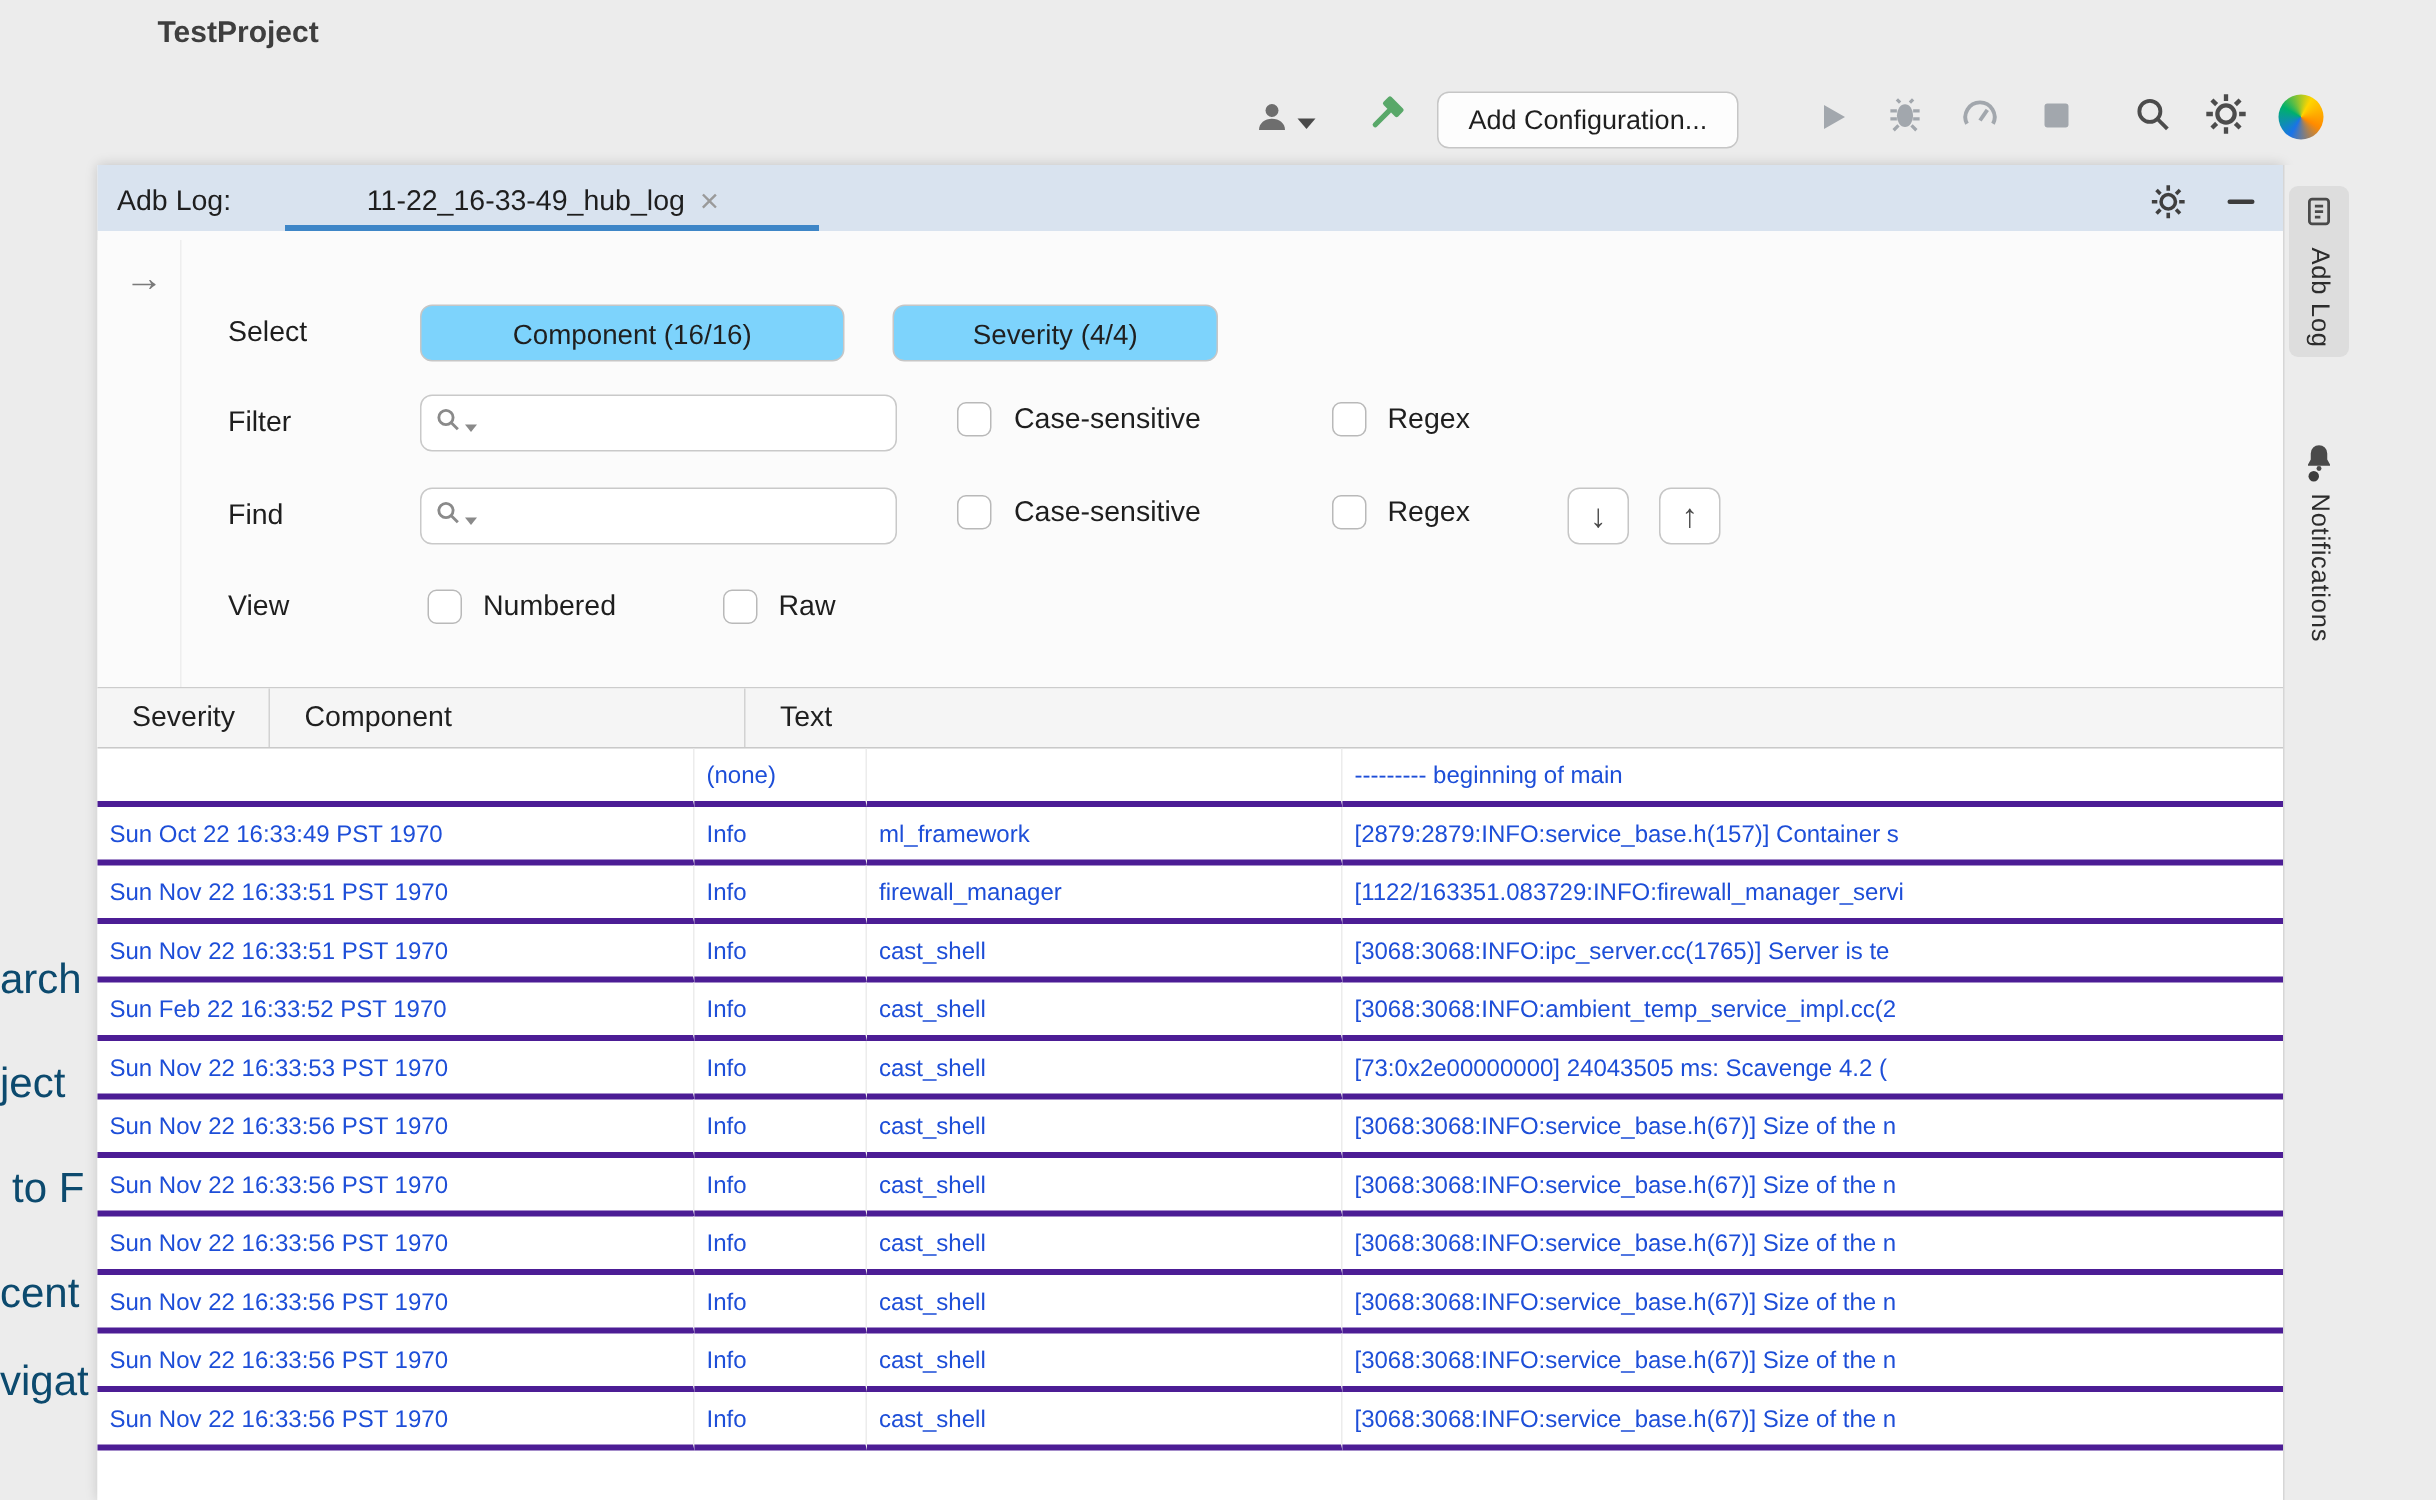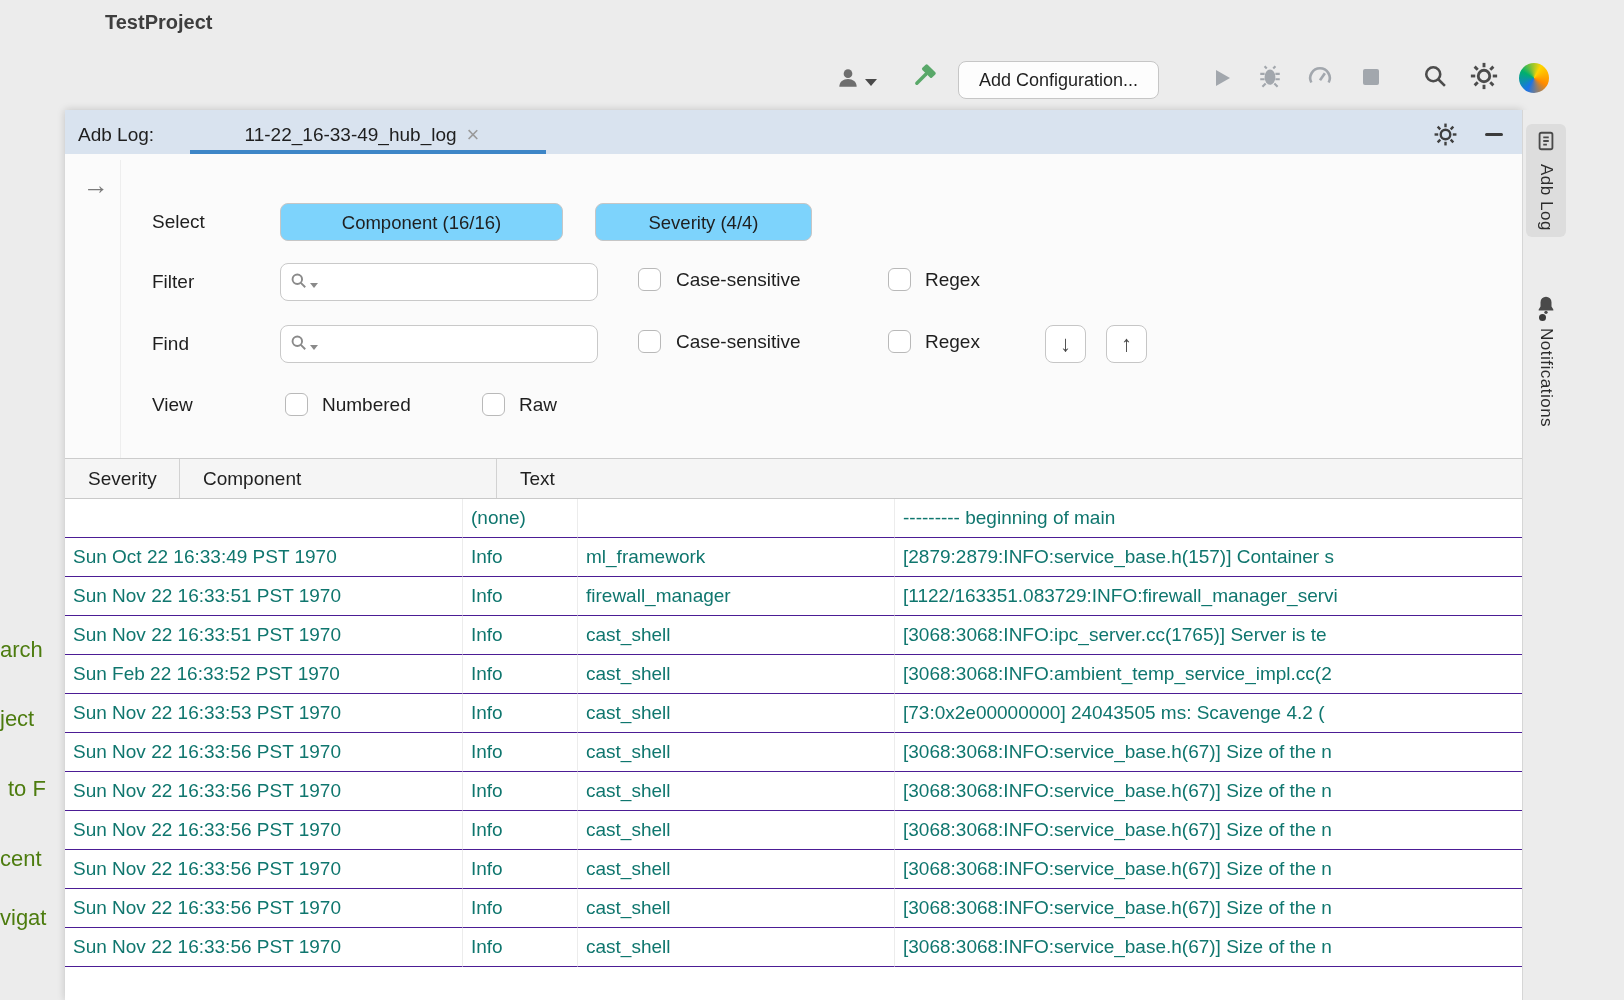--- a/index.html
+++ b/index.html
@@ -10,21 +10,21 @@
   .titlebar{position:absolute;left:0;top:0;width:1396px;height:110px;background:#ececec;}
   .window-title{position:absolute;left:105px;top:11px;font-size:20px;font-weight:700;color:#3e3e3e;}
   .tb-icon{position:absolute;display:flex;align-items:center;justify-content:center;cursor:default;}
   .add-config-btn{position:absolute;left:958px;top:61px;height:38px;padding:0 20px;background:#fdfdfd;
     border:1px solid #c6c6c6;border-radius:8px;font-size:18px;color:#1f1f1f;line-height:36px;box-sizing:border-box;}
   .chev{width:0;height:0;border-left:6px solid transparent;border-right:6px solid transparent;border-top:7px solid #4a4a4a;margin-left:4px;margin-top:4px;}
   .gradient-ball{width:30px;height:30px;border-radius:50%;
     background:conic-gradient(from 210deg,#1a73e8,#00b06c,#ffd500,#ff8a00,#1a73e8);}
 
   
-  .fragment{position:absolute;color:#4d7c0f;font-size:22px;z-index:1;white-space:nowrap;}
+  .fragment{position:absolute;color:#0c4a6e;font-size:28px;z-index:1;white-space:nowrap;}
 
   
   .panel{position:absolute;left:65px;top:110px;width:1457px;height:890px;background:#fbfbfb;z-index:5;
     box-shadow:0 0 8px rgba(0,0,0,.18);}
   .panel-header{position:absolute;left:0;top:0;width:100%;height:44px;background:#d9e3ef;box-sizing:border-box;}
   .panel-title{position:absolute;left:13px;top:0;line-height:50px;font-size:19px;color:#1e1e1e;}
   .panel-tab{position:absolute;left:119px;top:0;width:356px;height:50px;text-align:center;}
   .panel-tab .tab-label{line-height:50px;font-size:19px;color:#1e1e1e;}
   .panel-tab .tab-close{font-size:22px;color:#9a9a9a;margin-left:10px;vertical-align:-1px;}
   .tab-underline{position:absolute;left:125px;bottom:0;width:356px;height:4px;background:#3e86c7;}
@@ -47,22 +47,22 @@
   .arrow-btn{position:absolute;width:41px;height:38px;background:#ffffff;border:1px solid #c6c6c6;border-radius:8px;
     box-sizing:border-box;font-size:22px;color:#4a4a4a;text-align:center;line-height:34px;}
 
   
   .log-table{position:absolute;left:0;top:348px;width:100%;height:542px;background:#ffffff;border-top:1px solid #cccccc;box-sizing:border-box;}
   .thead{display:flex;height:40px;background:#f5f5f5;border-bottom:1px solid #c9c9c9;box-sizing:border-box;}
   .thcell{font-size:19px;color:#1f1f1f;line-height:39px;padding-left:23px;box-sizing:border-box;
     border-right:1px solid #d2d2d2;white-space:nowrap;overflow:hidden;}
   .thcell:last-child{border-right:none;}
   .trow{display:flex;height:39px;box-sizing:border-box;}
-  .tcell{font-size:19px;color:#0f766e;line-height:38px;padding-left:8px;box-sizing:border-box;
-    border-right:1px solid #ececec;border-bottom:1px solid #4c1d95;white-space:nowrap;overflow:hidden;}
+  .tcell{font-size:16px;color:#1d4ed8;line-height:38px;padding-left:8px;box-sizing:border-box;
+    border-right:1px solid #ececec;border-bottom:4px solid #4c1d95;white-space:nowrap;overflow:hidden;}
   .tcell:last-child{border-right:none;}
   .col-date{width:398px;flex:0 0 398px;}
   .col-severity{width:115px;flex:0 0 115px;}
   .col-component{width:317px;flex:0 0 317px;}
   .col-text{flex:1;}
 
   
   .right-strip{position:absolute;left:1522px;top:110px;width:46px;height:890px;background:#ececec;
     border-left:1px solid #d6d6d6;z-index:6;box-sizing:border-box;}
   .strip-tab{position:absolute;left:3px;width:40px;display:flex;flex-direction:column;align-items:center;padding:6px 0;border-radius:6px;}

